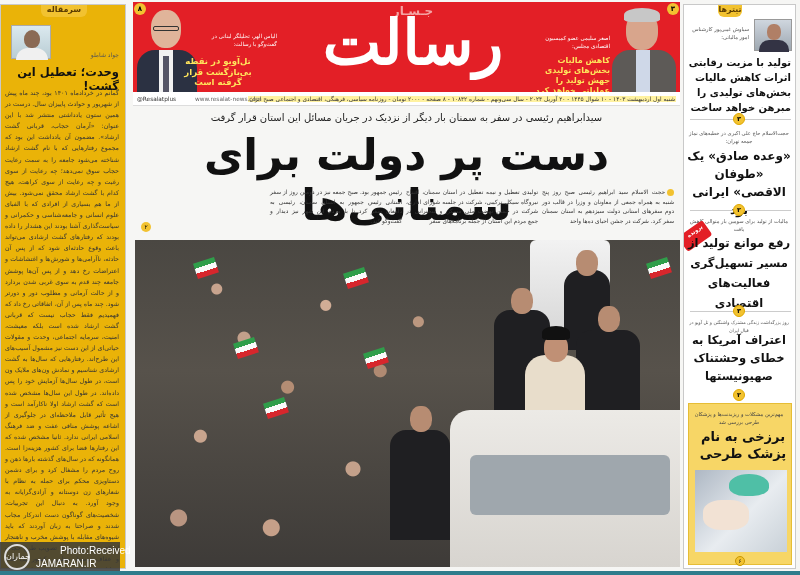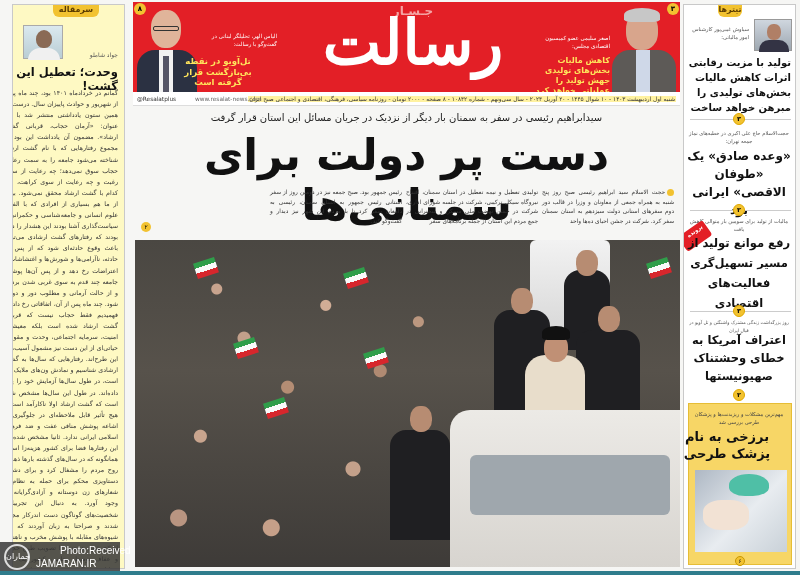--- a/index.html
+++ b/index.html
@@ -2,21 +2,21 @@
 <html><head>
 <meta charset="utf-8">
 <style>
   * { box-sizing: border-box; margin: 0; padding: 0; }
   html, body { width: 800px; height: 575px; overflow: hidden; background: #f3f3f1; }
   body { font-family: "DejaVu Sans", sans-serif; position: relative; direction: rtl; color: #1a1a1a; }
 
   .page { position: absolute; left: 0; top: 0; width: 800px; height: 575px; background: #f6f6f4; }
 
   
-  .left-col { position: absolute; left: 12px; top: 4px; width: 113px; height: 565px; background: #fef9c3; border: 1px solid #c9c9c9; overflow: hidden; }
+  .left-col { position: absolute; left: 0; top: 4px; width: 126px; height: 565px; background: #eab308; border: 1px solid #c9c9c9; overflow: hidden; }
   .left-col .tag { position: absolute; left: 40px; top: -2px; width: 46px; height: 14px; background: #f2c230; border-radius: 0 0 6px 6px; font-size: 8px; font-weight: bold; color: #5a3b00; text-align: center; line-height: 14px; }
   .left-col .author-photo { position: absolute; left: 10px; top: 20px; width: 40px; height: 34px; background: linear-gradient(#dbe9ef, #b9cdd4); border: 1px solid #aaa; }
   .left-col .author-photo .head { position: absolute; left: 12px; top: 4px; width: 16px; height: 18px; background: #8a6a55; border-radius: 50% 50% 45% 45%; }
   .left-col .author-photo .body { position: absolute; left: 4px; top: 22px; width: 32px; height: 12px; background: #f0f0f0; border-radius: 12px 12px 0 0; }
   .left-col .author-name { position: absolute; right: 6px; top: 46px; font-size: 6px; color: #555; }
   .left-col .title { position: absolute; right: 6px; top: 60px; font-size: 11.5px; font-weight: bold; color: #111; }
   .left-col .body-text { position: absolute; right: 6px; top: 82px; width: 114px; font-size: 6.3px; line-height: 11.1px; color: #333; text-align: justify; }
 
   
   .masthead { position: absolute; left: 133px; top: 2px; width: 547px; height: 90px; background: #e31f26; overflow: hidden; }
@@ -112,21 +112,21 @@
   .rc-kicker-small { position: absolute; right: 46px; top: 20px; width: 60px; font-size: 5.2px; color: #555; line-height: 8px; text-align: right; }
   .rc-head { position: absolute; right: 4px; width: 104px; text-align: center; font-weight: bold; color: #111; }
   .rc-kicker { position: absolute; right: 4px; width: 104px; text-align: center; font-size: 5.2px; line-height: 8px; color: #555; }
   .rc-divider { position: absolute; left: 6px; width: 101px; height: 1px; background: #ccc; }
   .rc-num { position: absolute; left: 49px; width: 12px; height: 12px; border-radius: 50%; background: #f2c230; border: 1px solid #e0a800; font-size: 6.5px; text-align: center; line-height: 10px; color: #000; font-weight: bold; }
   .ribbon { position: absolute; left: -4px; top: 222px; width: 30px; height: 18px; background: #e31f26; transform: rotate(-35deg); border-radius: 3px; }
   .ribbon-label { position: absolute; left: 2px; top: 223px; font-size: 5.5px; color: #fff; transform: rotate(-35deg); font-weight: bold; }
 
   .rc-yellow { position: absolute; left: 4px; top: 398px; width: 104px; height: 162px; background: #f7d666; border: 1px solid #e6bd36; }
   .rc-yellow .kicker { position: absolute; right: 4px; top: 6px; width: 96px; font-size: 5.2px; line-height: 8px; text-align: center; color: #444; }
-  .rc-yellow .head { position: absolute; right: 16px; top: 24px; width: 96px; font-size: 13px; line-height: 17px; font-weight: bold; text-align: center; color: #111; }
+  .rc-yellow .head { position: absolute; right: 0; top: 24px; width: 96px; font-size: 13px; line-height: 17px; font-weight: bold; text-align: center; color: #111; }
   .rc-yellow .img { position: absolute; left: 6px; top: 66px; width: 92px; height: 82px; background: linear-gradient(135deg, #aeb8c4, #e8ecf0 55%, #c9d1d8); }
   .rc-yellow .img .cap { position: absolute; left: 34px; top: 4px; width: 40px; height: 22px; background: #4fbfa6; border-radius: 50% 50% 40% 40%; }
   .rc-yellow .img .arm { position: absolute; left: 8px; top: 30px; width: 46px; height: 30px; background: #f2e2d4; border-radius: 40%; }
   .rc-yellow .num { position: absolute; left: 46px; top: 152px; width: 10px; height: 10px; border-radius: 50%; background: #f2c230; border: 1px solid #c99800; font-size: 5.5px; line-height: 8px; text-align: center; }
 
   
   .watermark { position: absolute; left: 0; top: 542px; width: 120px; height: 30px; background: rgba(55,55,55,0.85); direction: ltr; }
   .watermark .logo-circle { position: absolute; left: 4px; top: 2px; width: 26px; height: 26px; border-radius: 50%; border: 2px solid #ddd; color: #fff; font-size: 8px; text-align: center; line-height: 22px; }
   .watermark .l1 { position: absolute; left: 36px; top: 3px; font-size: 10px; color: #fff; font-family: "Liberation Sans", sans-serif; padding-left: 24px; }
   .watermark .l2 { position: absolute; left: 36px; top: 16px; font-size: 10px; color: #fff; font-family: "Liberation Sans", sans-serif; }

